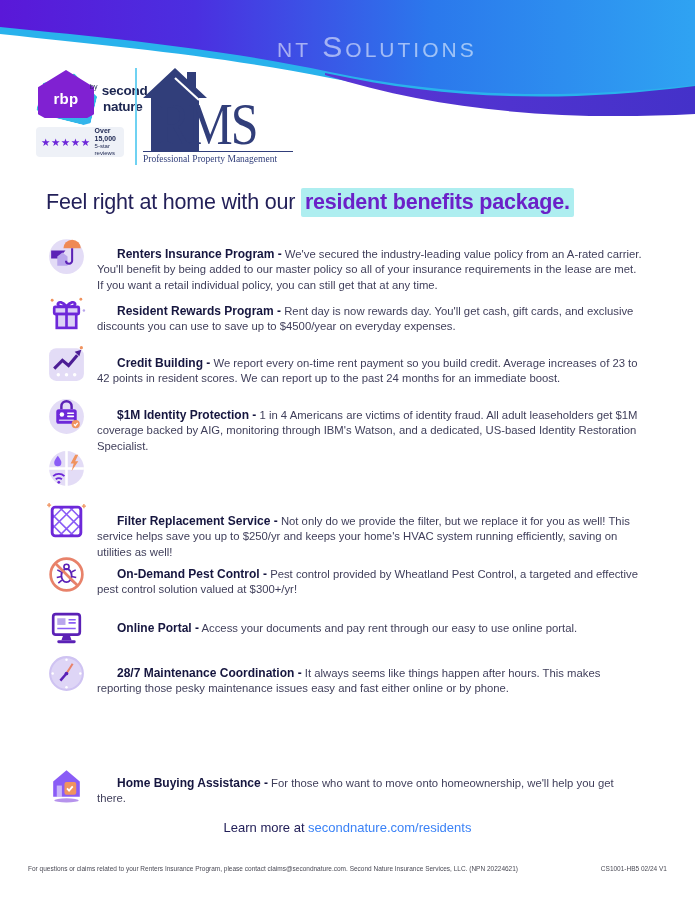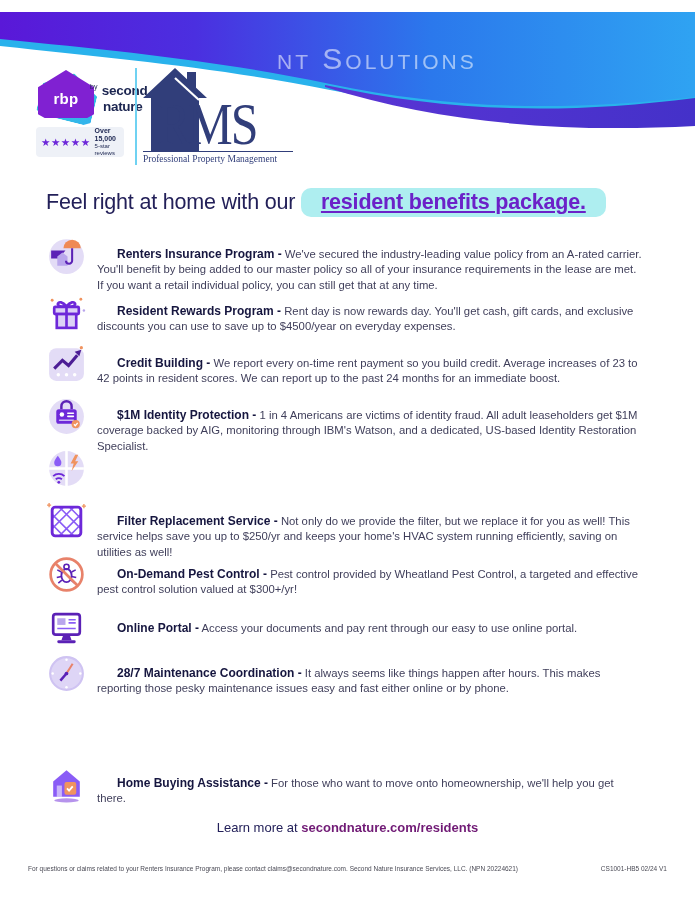--- a/index.html
+++ b/index.html
@@ -1,19 +1,19 @@
 <!DOCTYPE html>
 <html><head>
 <meta charset="utf-8">
 <style>
   html,body{margin:0;padding:0;background:#888;}
   .page{position:relative;width:695px;height:900px;background:#ffffff;overflow:hidden;
         font-family:"Liberation Sans",sans-serif;margin:0 auto;}
   
-  .header{position:absolute;top:0;left:0;width:566px;height:135px;margin-top:12px;}
+  .header{position:absolute;top:0;left:0;width:566px;height:135px;}
   .header svg{position:absolute;top:0;left:0;}
   .watermark{position:absolute;left:277px;top:30px;font-size:30px;font-weight:400;
              font-variant:small-caps;letter-spacing:3px;color:rgba(255,255,255,0.55);z-index:2;}
   
   .rbp-logo{position:absolute;left:36px;top:68px;width:100px;height:52px;}
   .rbp-mark{position:absolute;left:2px;top:2px;width:56px;height:48px;}
   .rbp-back,.rbp-front{position:absolute;inset:0;
        clip-path:polygon(50% 0,100% 36%,100% 92%,88% 100%,12% 100%,0 92%,0 36%);}
   .rbp-back{background:linear-gradient(135deg,#2fd3cf,#33b2ee);transform:rotate(14deg) translate(3px,2px);}
   .rbp-front{background:#8021d2;display:flex;align-items:center;justify-content:center;}
@@ -32,29 +32,29 @@
   .rms-logo{position:absolute;left:143px;top:62px;width:150px;height:104px;color:#313e7a;
             font-family:"Liberation Serif",serif;}
   .rms-house{position:absolute;left:0;top:6px;}
   .rms-name{position:absolute;left:14px;top:32px;font-size:50px;line-height:1;letter-spacing:-2px;
             transform:scaleY(1.18);transform-origin:top left;font-weight:400;}
   .rms-tagline{position:absolute;left:0;top:89px;width:150px;border-top:1.5px solid #313e7a;
                padding-top:2px;font-size:9.5px;white-space:nowrap;}
   
   .headline{position:absolute;left:46px;top:190px;font-size:21.5px;font-weight:500;color:#232059;
             letter-spacing:-.2px;white-space:nowrap;}
-  .headline .hl{background:#aeeef0;color:#6b21c8;font-weight:800;padding:2px 20px 3px;border-radius:10px;text-decoration:underline;}
+  .headline .hl{background:#aeeef0;color:#6b21c8;font-weight:800;padding:2px 4px 3px;border-radius:2px;}
   
   .benefit{position:absolute;left:45px;right:50px;display:flex;gap:9px;align-items:flex-start;}
   .bicon{flex:0 0 43px;width:43px;height:43px;}
   .btext{padding-top:2px;font-size:11.3px;line-height:1.34;color:#3f3e5a;}
   .bt{font-size:12px;font-weight:700;color:#16163f;padding-left:20px;}
   
   .learn-more{position:absolute;left:0;top:820px;width:100%;text-align:center;font-size:13px;color:#232059;}
-  .learn-more a{color:#701a75;font-weight:700;text-decoration:none;}
+  .learn-more a{color:#3b82f6;font-weight:400;text-decoration:none;}
   .fine-print{position:absolute;left:28px;right:28px;top:865px;display:flex;justify-content:space-between;
               font-size:6.5px;color:#4a4a55;}
 </style>
 </head>
 <body>
 
 <div class="page">
 
   <div class="header">
     <svg width="695" height="135" viewBox="0 0 695 135">

